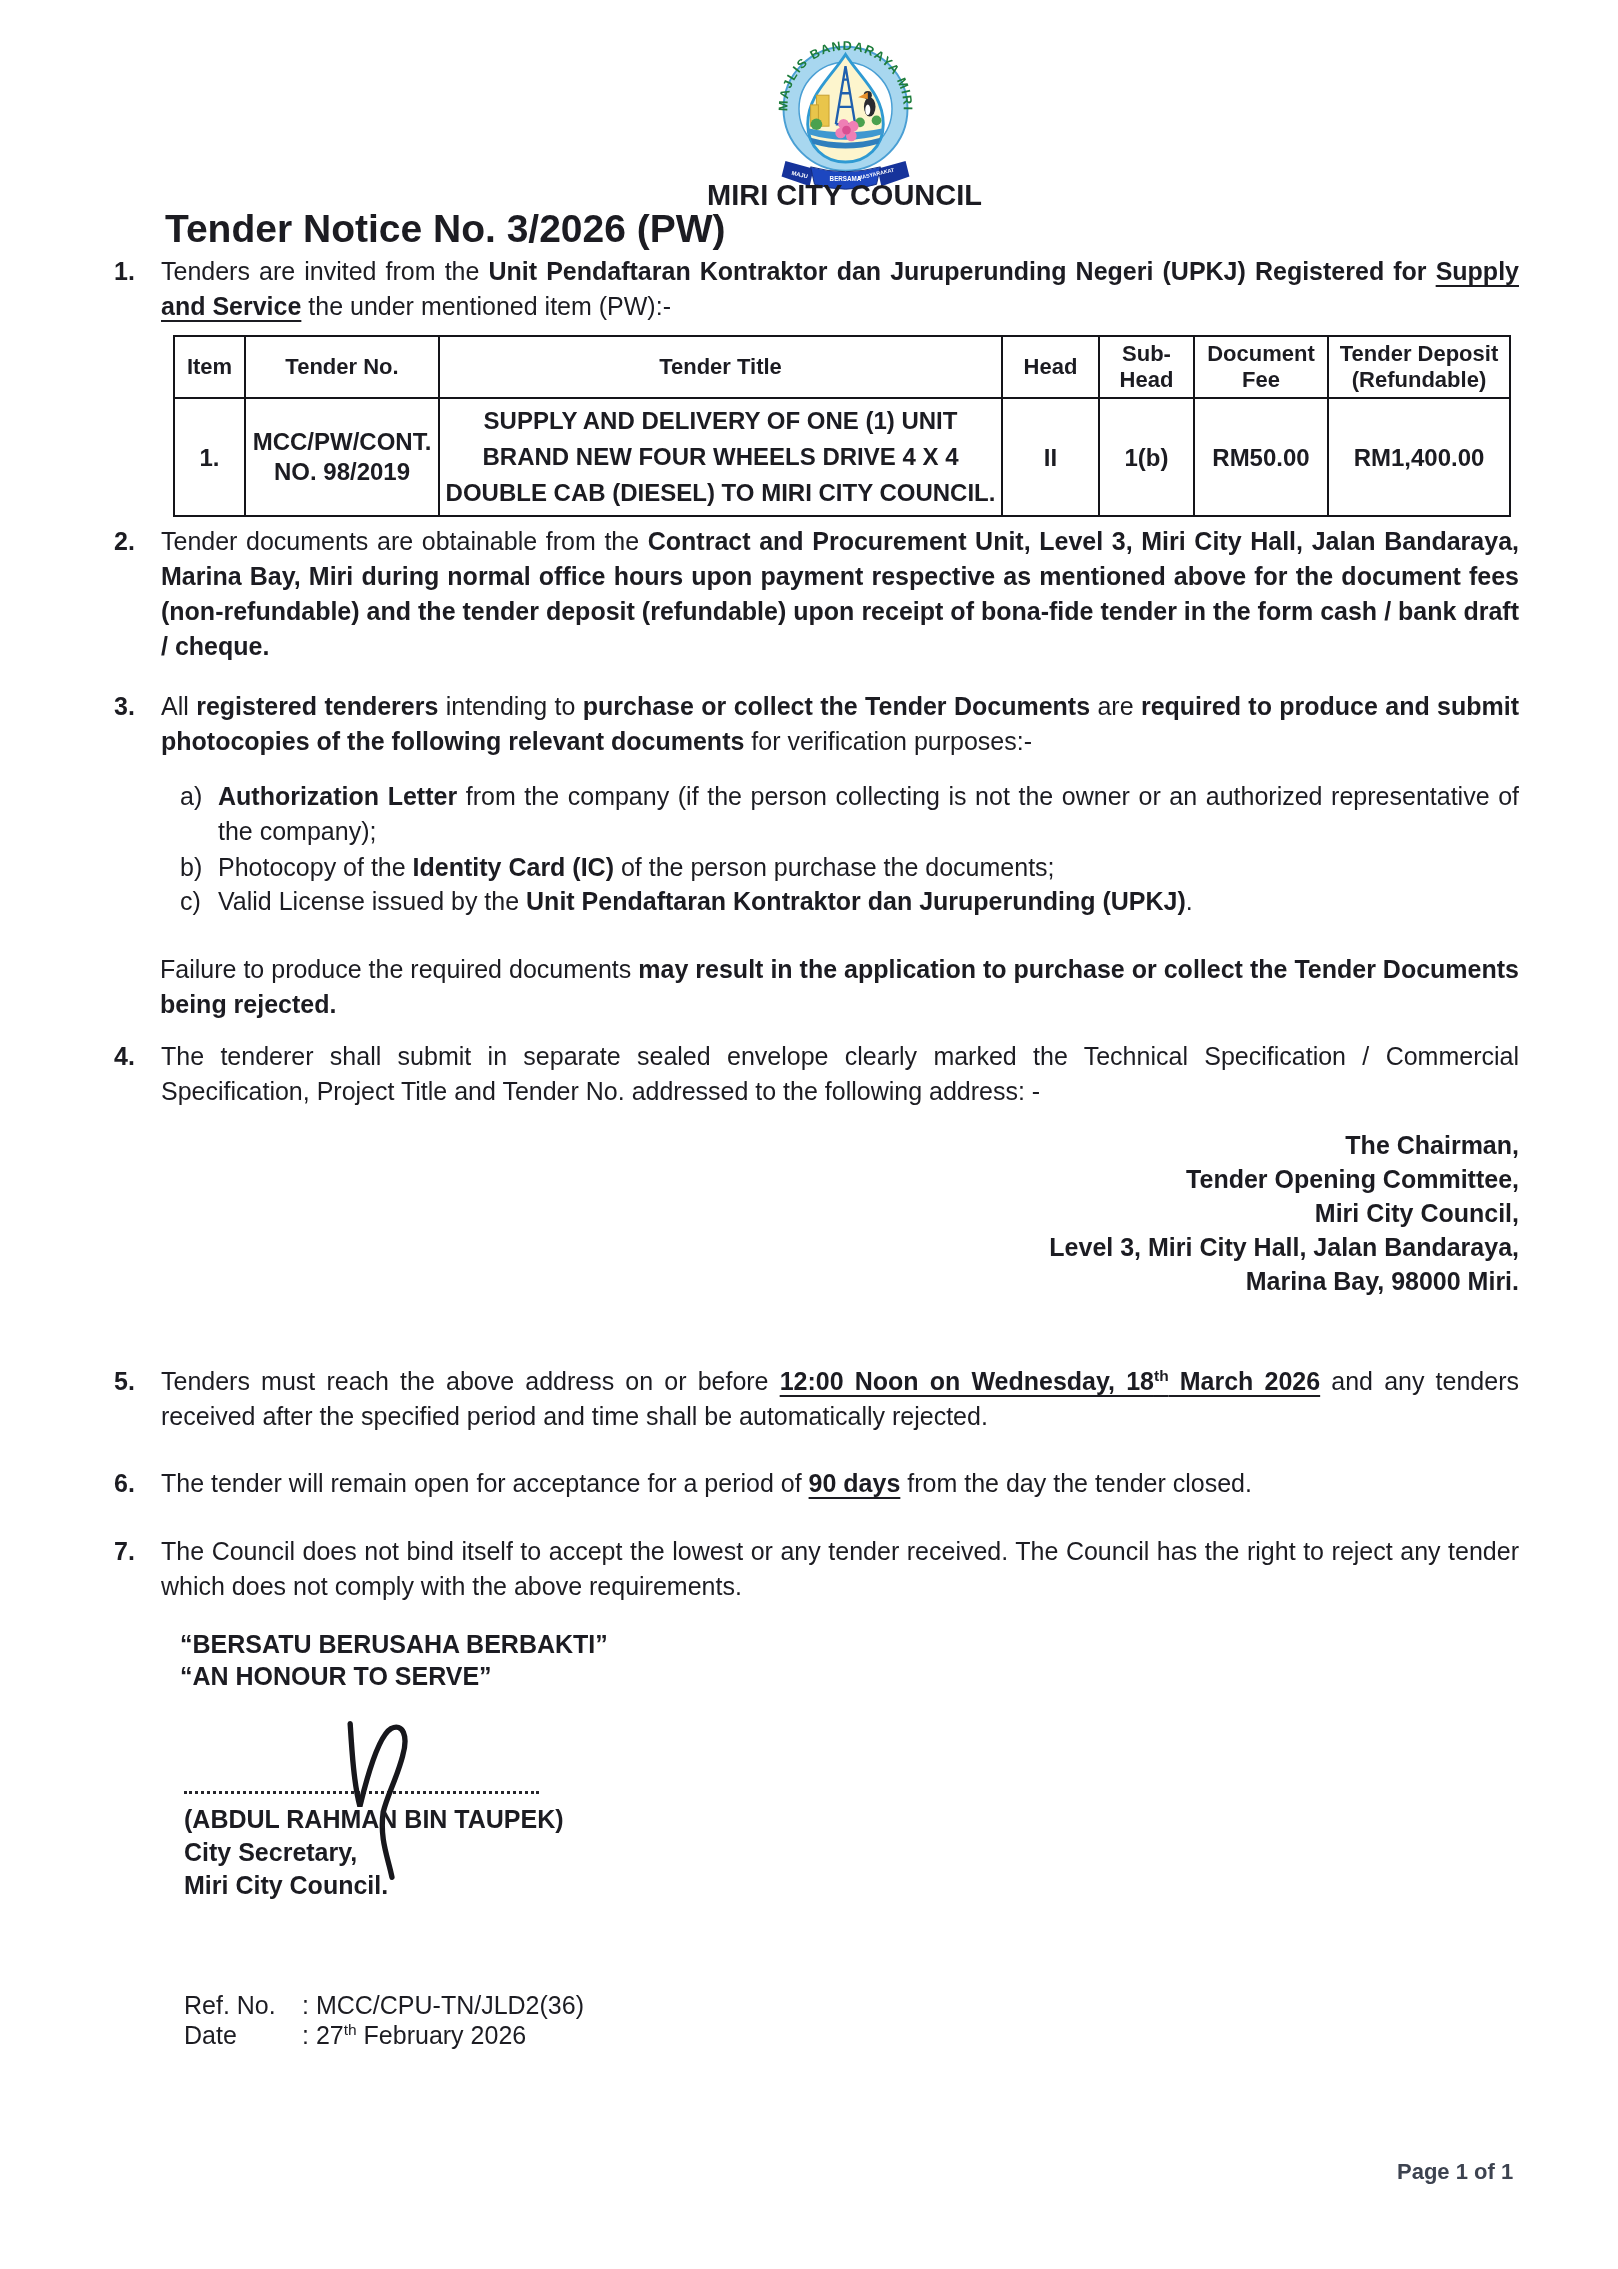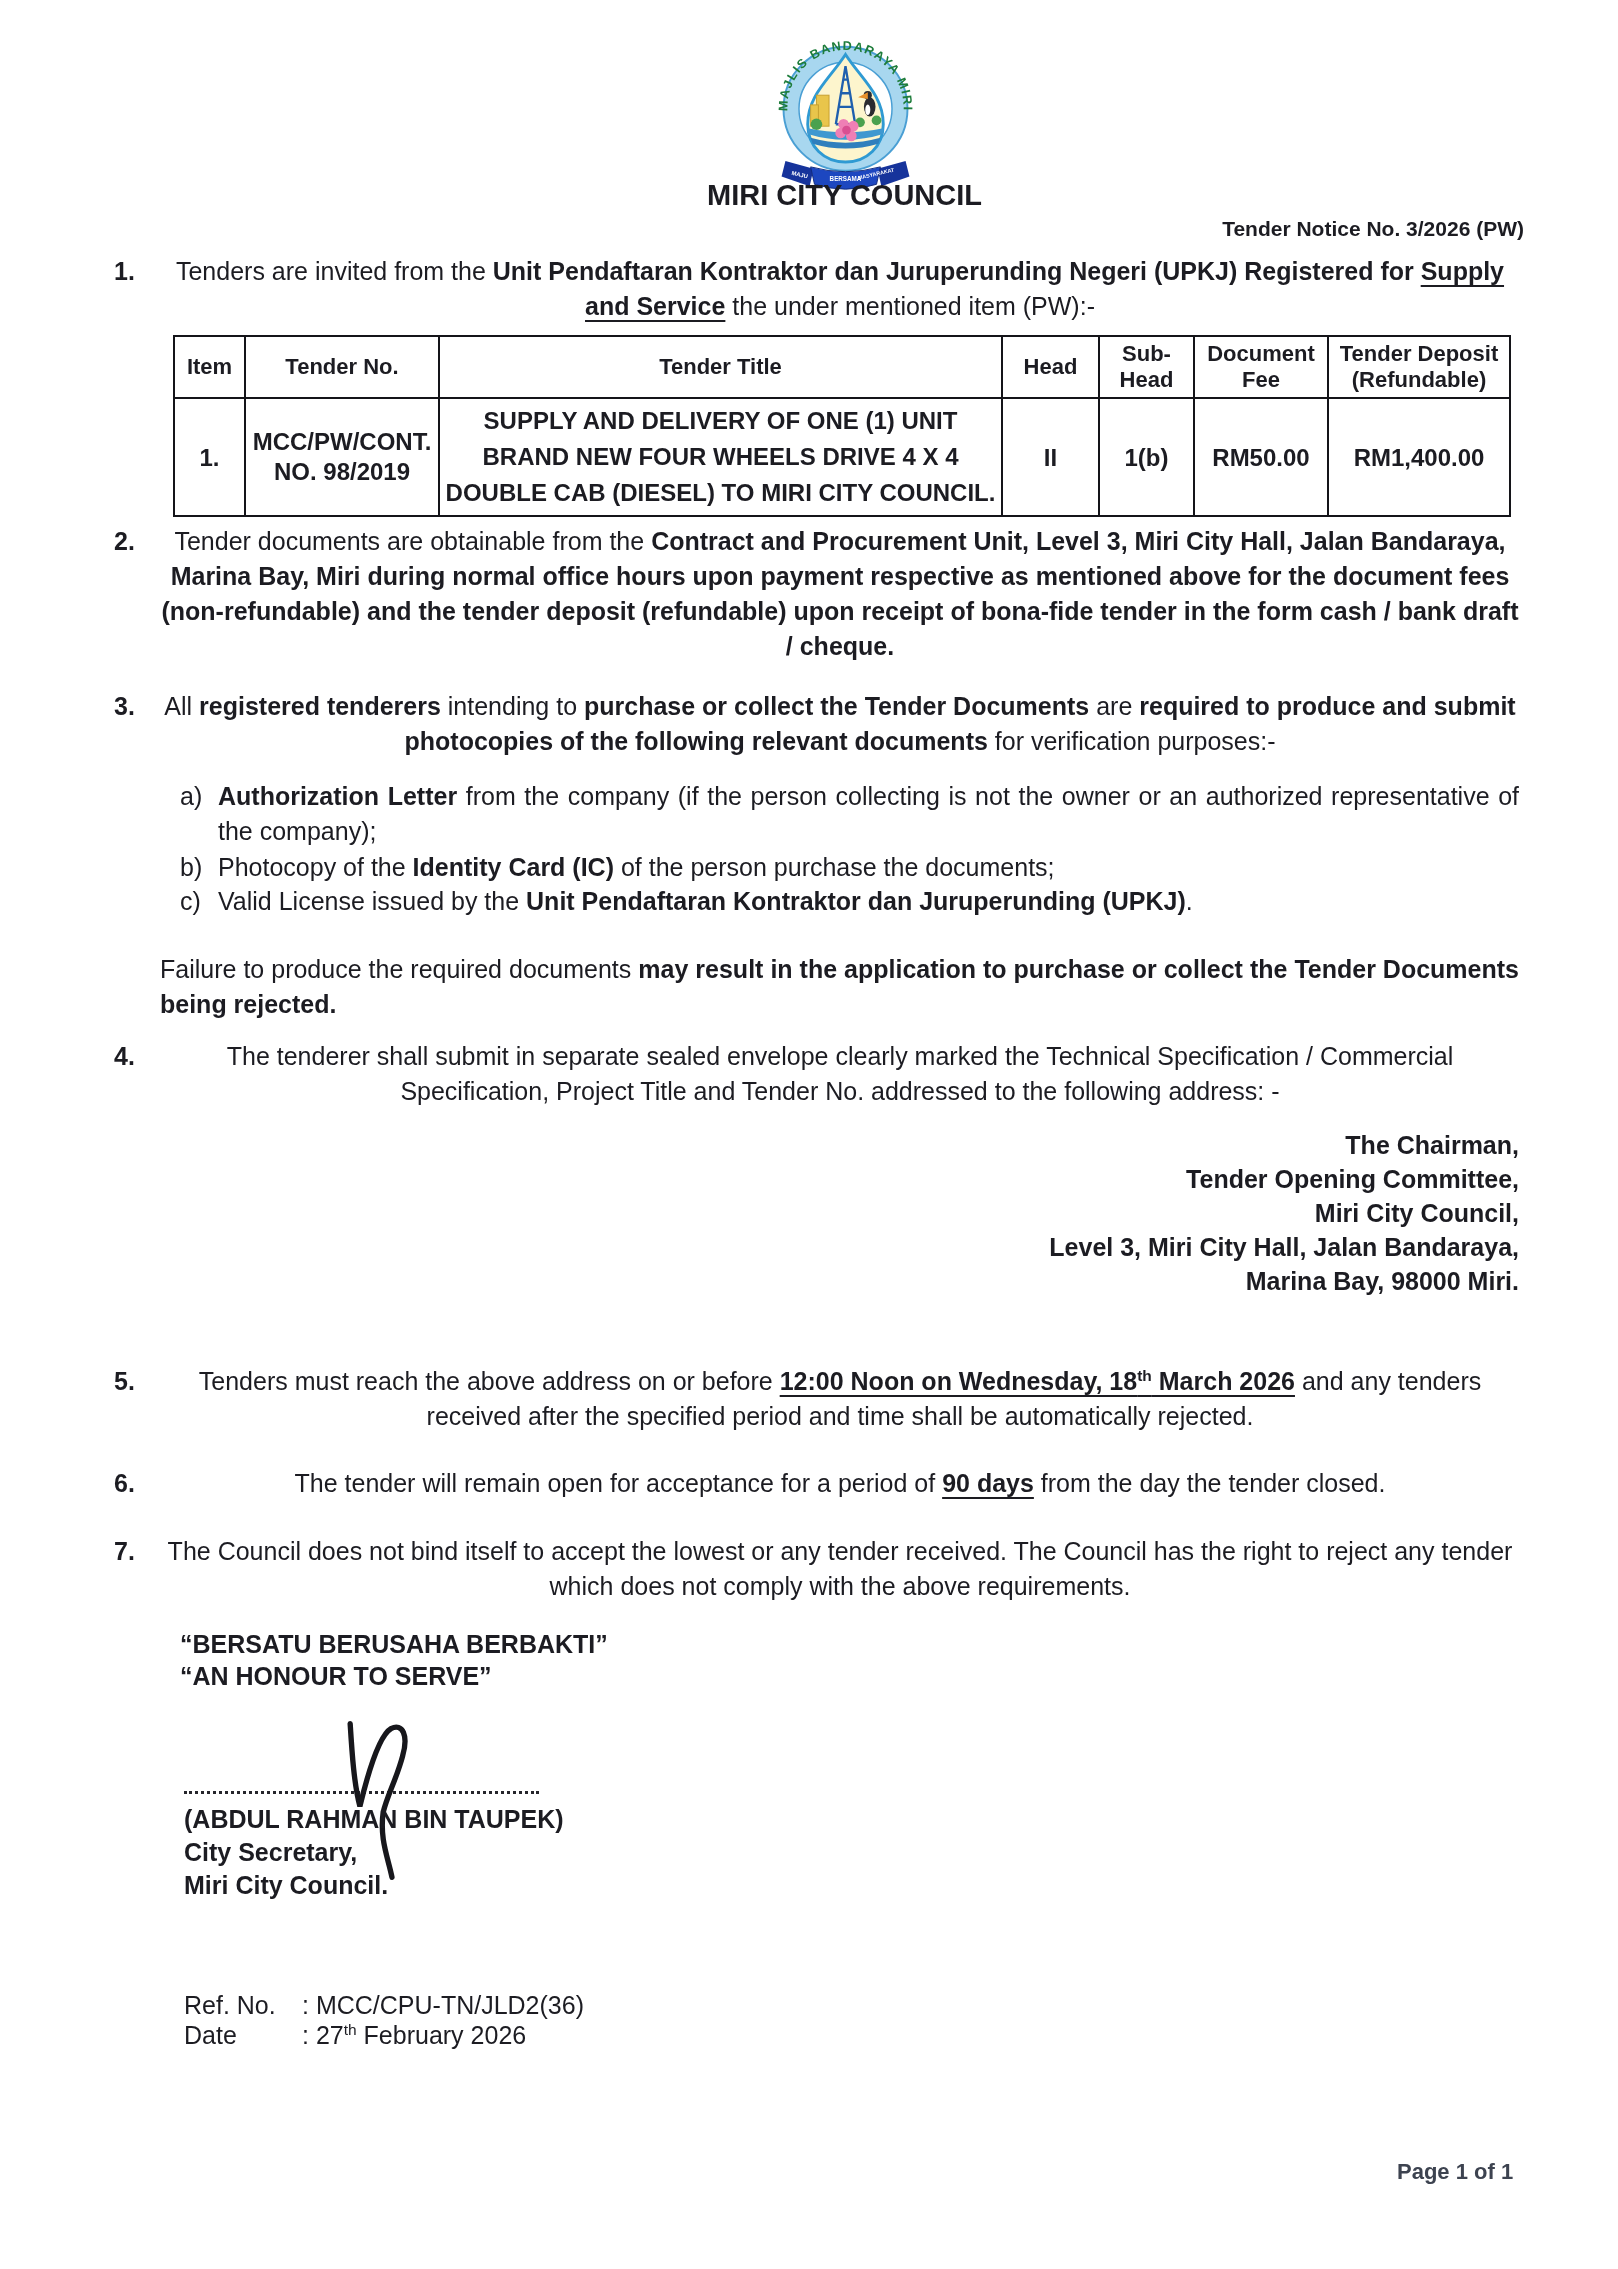--- a/index.html
+++ b/index.html
@@ -17,27 +17,27 @@
   .b{font-weight:bold;}
   .i{}
   .u{text-decoration:underline;text-decoration-thickness:2.4px;text-underline-offset:4.9px;}
   .justify{text-align:justify;}
   .abs{position:absolute;}
 
   
   .crest-wrap{position:absolute;left:768px;top:39px;width:155px;height:155px;}
   .org-title{position:absolute;left:165px;top:179px;width:1359px;text-align:center;
              font-weight:bold;font-size:29px;line-height:33px;}
-  .notice-title{position:absolute;left:165px;top:212px;width:1359px;text-align:right;
-             font-weight:bold;font-size:21px;line-height:33px;}
+  .notice-title{position:absolute;left:165px;top:212px;width:1359px;text-align:left;
+             font-weight:bold;font-size:39px;line-height:33px;}
 
   
   .item{position:absolute;left:114px;width:1405px;display:flex;align-items:flex-start;}
   .item .num{width:47px;flex:none;font-weight:bold;}
-  .item .txt{flex:1;text-align:center;}
+  .item .txt{flex:1;}
   .sub{position:absolute;left:180px;width:1339px;display:flex;align-items:flex-start;}
   .sub .letter{width:38px;flex:none;}
   .sub .txt{flex:1;}
 
   
   table.tender{position:absolute;left:173px;top:335px;border-collapse:collapse;
     table-layout:fixed;border:2.9px solid #141419;}
   table.tender th,table.tender td{
     border:2.4px solid #141419;font-weight:bold;text-align:center;vertical-align:middle;
     padding:0;overflow:hidden;}

